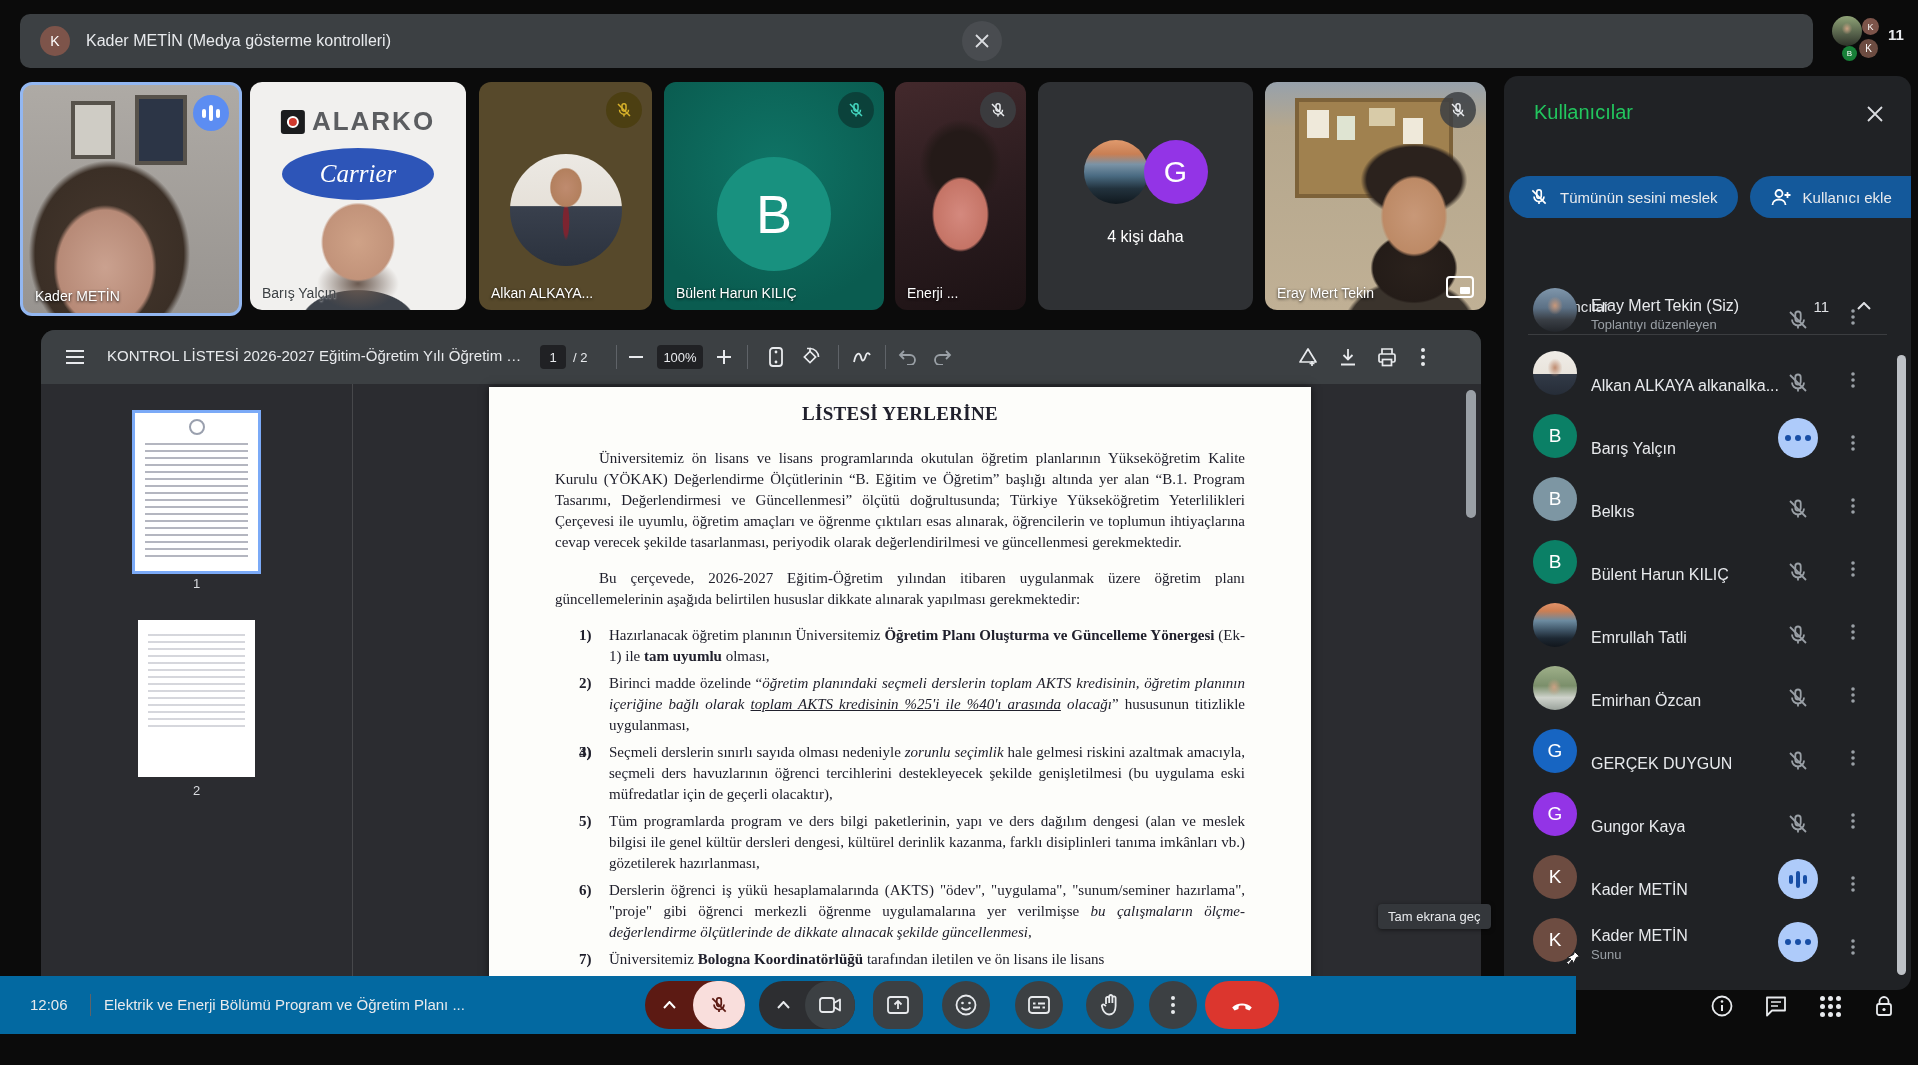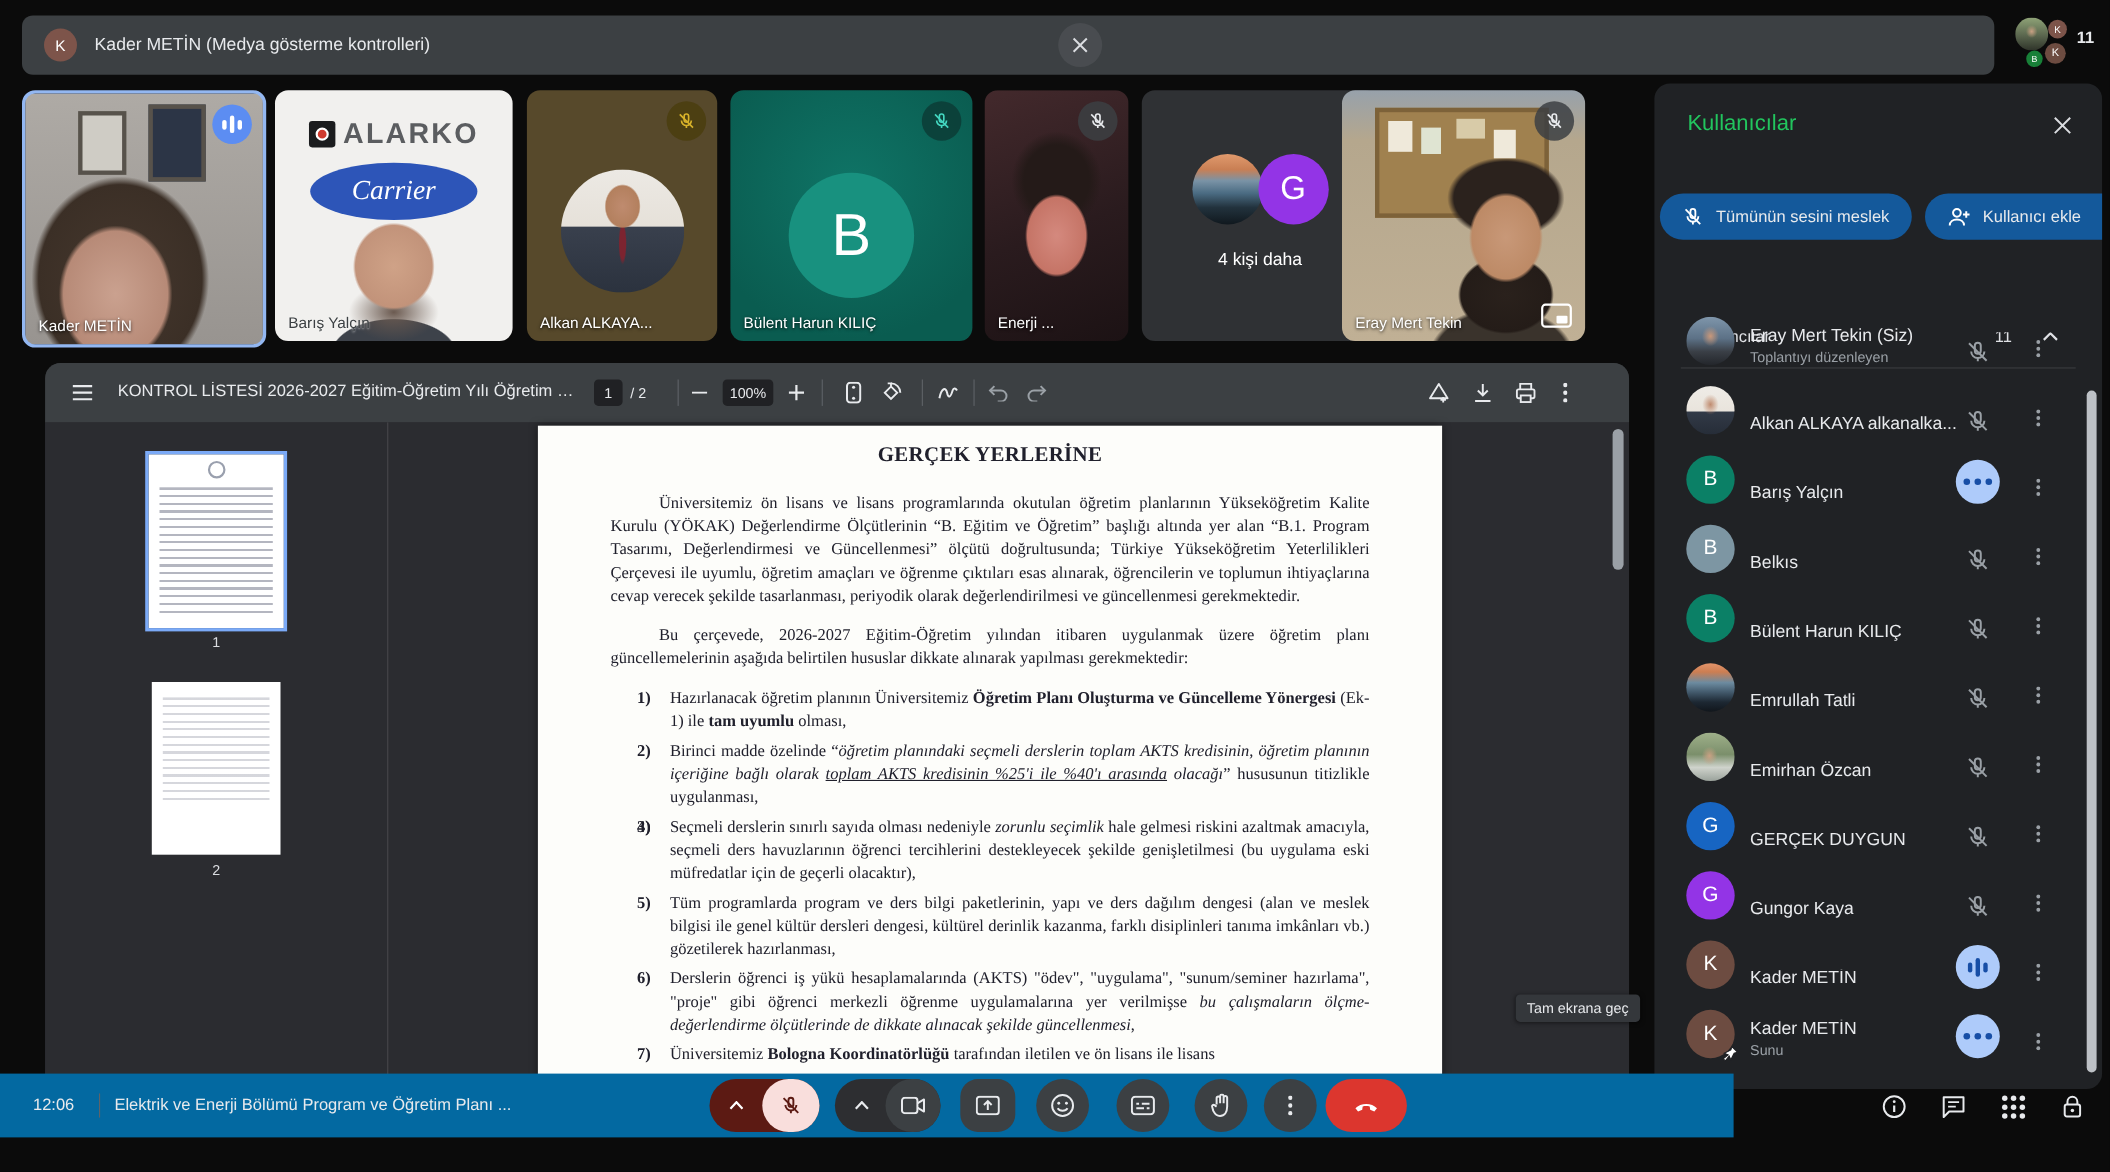--- a/index.html
+++ b/index.html
@@ -69,21 +69,21 @@
                radial-gradient(66px 72px at 50% 36%,#241a18 0%,#241a18 45%,transparent 62%),
                linear-gradient(160deg,#43292c 0%,#2a1b1e 55%,#1c1214 100%)}
 
   .t-more{left:1018px;width:215px;background:#2f3134;cursor:pointer}
   .more-avatars{position:absolute;top:58px;left:50%;transform:translateX(-50%);display:flex;z-index:1}
   .more-a1{width:64px;height:64px;border-radius:50%;
     background:linear-gradient(180deg,#e09a6d 0%,#c97f54 22%,#7a93a6 38%,#4a6b82 56%,#22323d 76%,#10181e 100%)}
   .more-a2{width:64px;height:64px;border-radius:50%;background:#9334e6;margin-left:-4px;display:flex;align-items:center;justify-content:center;font-size:30px;color:#fff}
   .more-label{position:absolute;top:146px;left:0;width:100%;text-align:center;font-size:16px;color:#fff}
 
-  .t-eray{left:1200px;width:221px;background:linear-gradient(180deg,#97a1ab 0%,#b5a78d 20%,#c0b095 100%)}
+  .t-eray{left:1245px;width:221px;background:linear-gradient(180deg,#97a1ab 0%,#b5a78d 20%,#c0b095 100%)}
   .cork{position:absolute;left:30px;top:16px;width:150px;height:92px;background:#a0814f;border:4px solid #7d6239;z-index:1}
   .cork i{position:absolute;background:#efe9da;display:block}
   .cork i:nth-child(1){left:8px;top:8px;width:22px;height:28px}
   .cork i:nth-child(2){left:38px;top:14px;width:18px;height:24px;background:#dfe4d2}
   .cork i:nth-child(3){left:70px;top:6px;width:26px;height:18px;background:#d8cba8}
   .cork i:nth-child(4){left:104px;top:16px;width:20px;height:26px}
   .eray-man{position:absolute;right:-24px;bottom:-34px;width:200px;height:200px;z-index:2;
     background:radial-gradient(56px 68px at 52% 36%,#c89878 0%,#bd8a66 55%,transparent 60%),
                radial-gradient(66px 54px at 52% 62%,#2a211c 0%,#241c18 62%,transparent 66%),
                radial-gradient(96px 70px at 50% 92%,#3a332c 0%,#3a332c 65%,transparent 70%),
@@ -390,21 +390,21 @@
         </div>
         <div class="thumb-label tl1">1</div>
         <div class="thumb thumb2">
           <div class="mini-lines light"></div>
         </div>
         <div class="thumb-label tl2">2</div>
       </div>
 
       <div class="page">
         <div class="doc">
-          <div class="doc-h">GERÇEK YERLERİNE</div>
+          <div class="doc-h">LİSTESİ YERLERİNE</div>
           <p>Üniversitemiz ön lisans ve lisans programlarında okutulan öğretim planlarının Yükseköğretim Kalite Kurulu (YÖKAK) Değerlendirme Ölçütlerinin “B. Eğitim ve Öğretim” başlığı altında yer alan “B.1. Program Tasarımı, Değerlendirmesi ve Güncellenmesi” ölçütü doğrultusunda; Türkiye Yükseköğretim Yeterlilikleri Çerçevesi ile uyumlu, öğretim amaçları ve öğrenme çıktıları esas alınarak, öğrencilerin ve toplumun ihtiyaçlarına cevap verecek şekilde tasarlanması, periyodik olarak değerlendirilmesi ve güncellenmesi gerekmektedir.</p>
           <p>Bu çerçevede, 2026-2027 Eğitim-Öğretim yılından itibaren uygulanmak üzere öğretim planı güncellemelerinin aşağıda belirtilen hususlar dikkate alınarak yapılması gerekmektedir:</p>
           <div class="doc-list">
               <div class="doc-item">
     <span class="doc-num">1)</span><span><span>Hazırlanacak öğretim planının Üniversitemiz </span><span class="rs-b">Öğretim Planı Oluşturma ve Güncelleme Yönergesi</span><span> (Ek-1) ile </span><span class="rs-b">tam uyumlu</span><span> olması,</span></span>
   </div>
               <div class="doc-item">
     <span class="doc-num">2)</span><span><span>Birinci madde özelinde “</span><span class="rs-i">öğretim planındaki seçmeli derslerin toplam AKTS kredisinin, öğretim planının içeriğine bağlı olarak </span><span class="rs-i rs-u">toplam AKTS kredisinin %25'i ile %40'ı arasında</span><span class="rs-i"> olacağı</span><span>” hususunun titizlikle uygulanması,</span></span>
   </div>
               <div class="doc-item">

